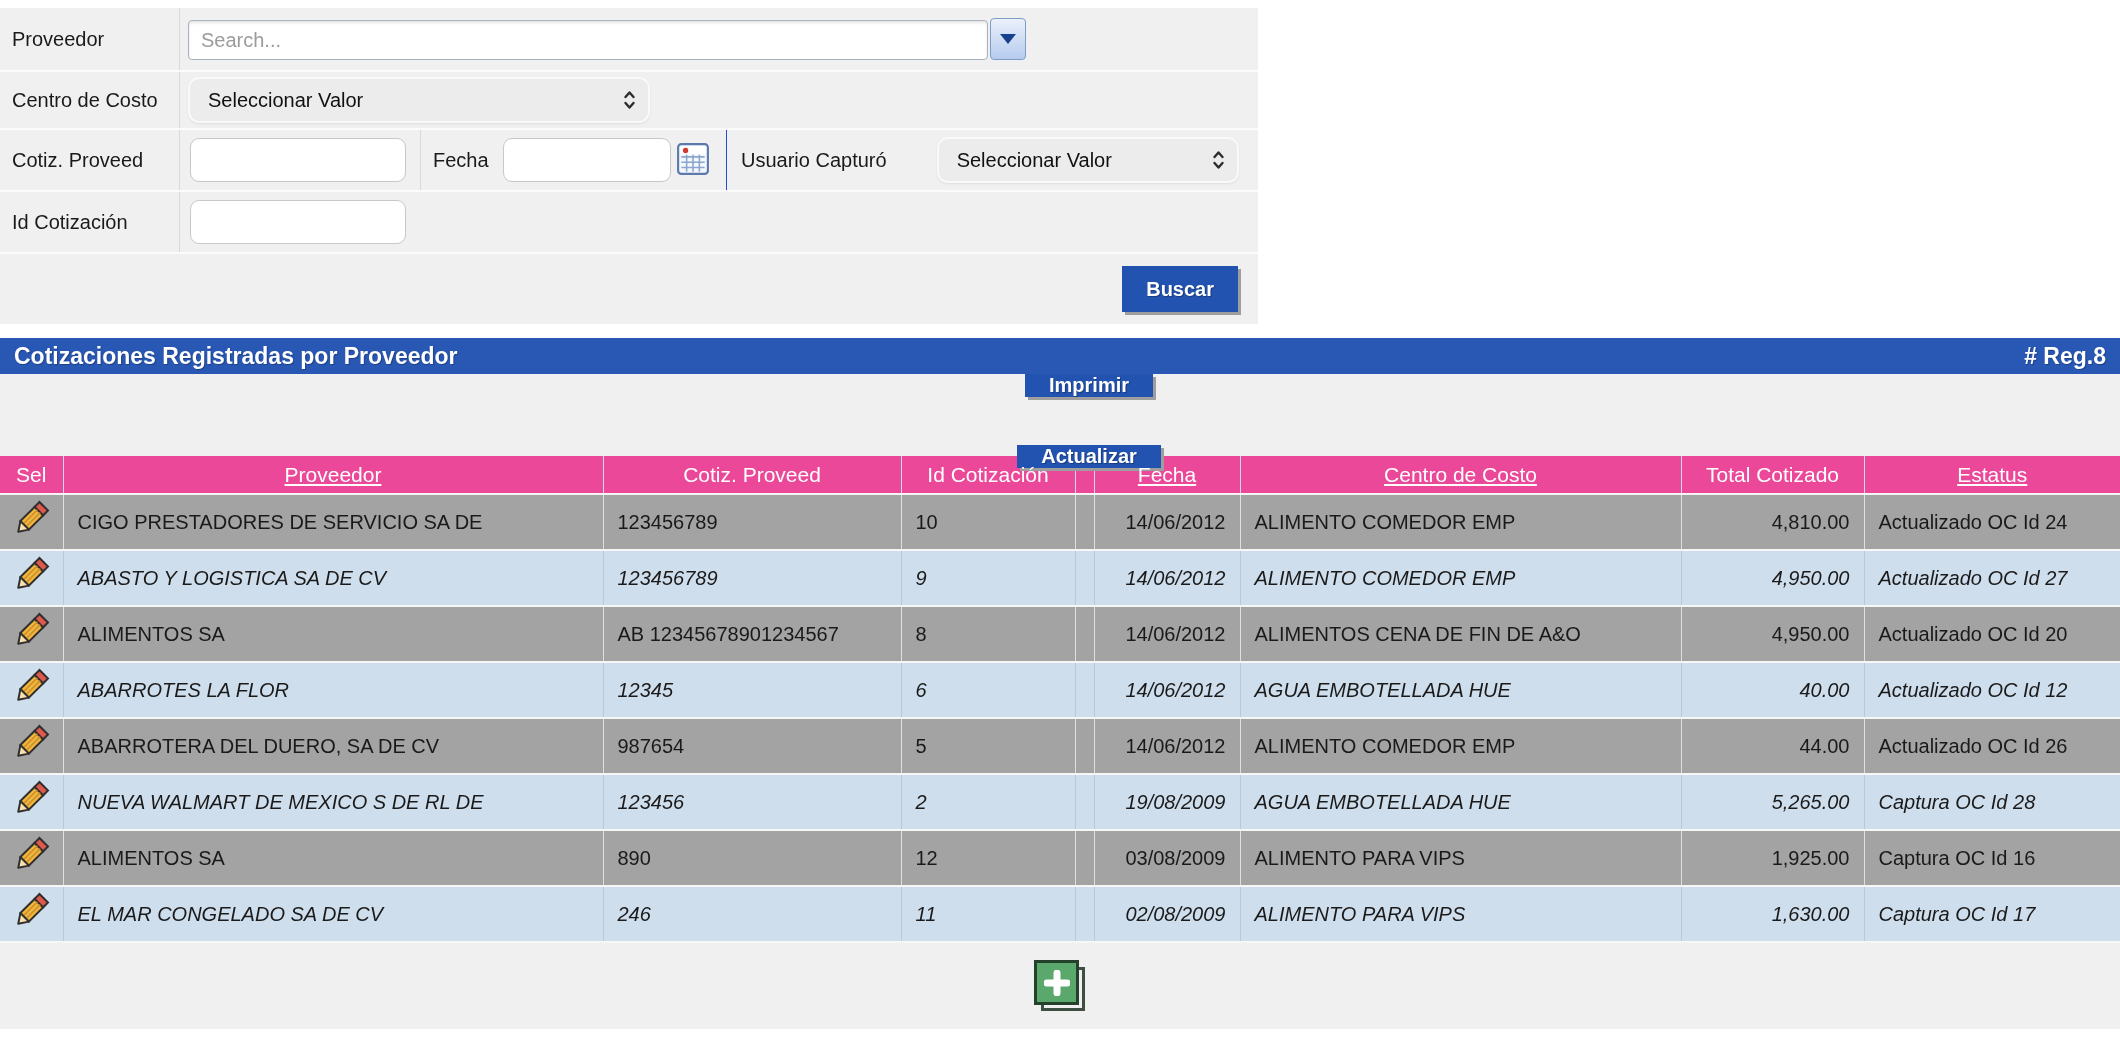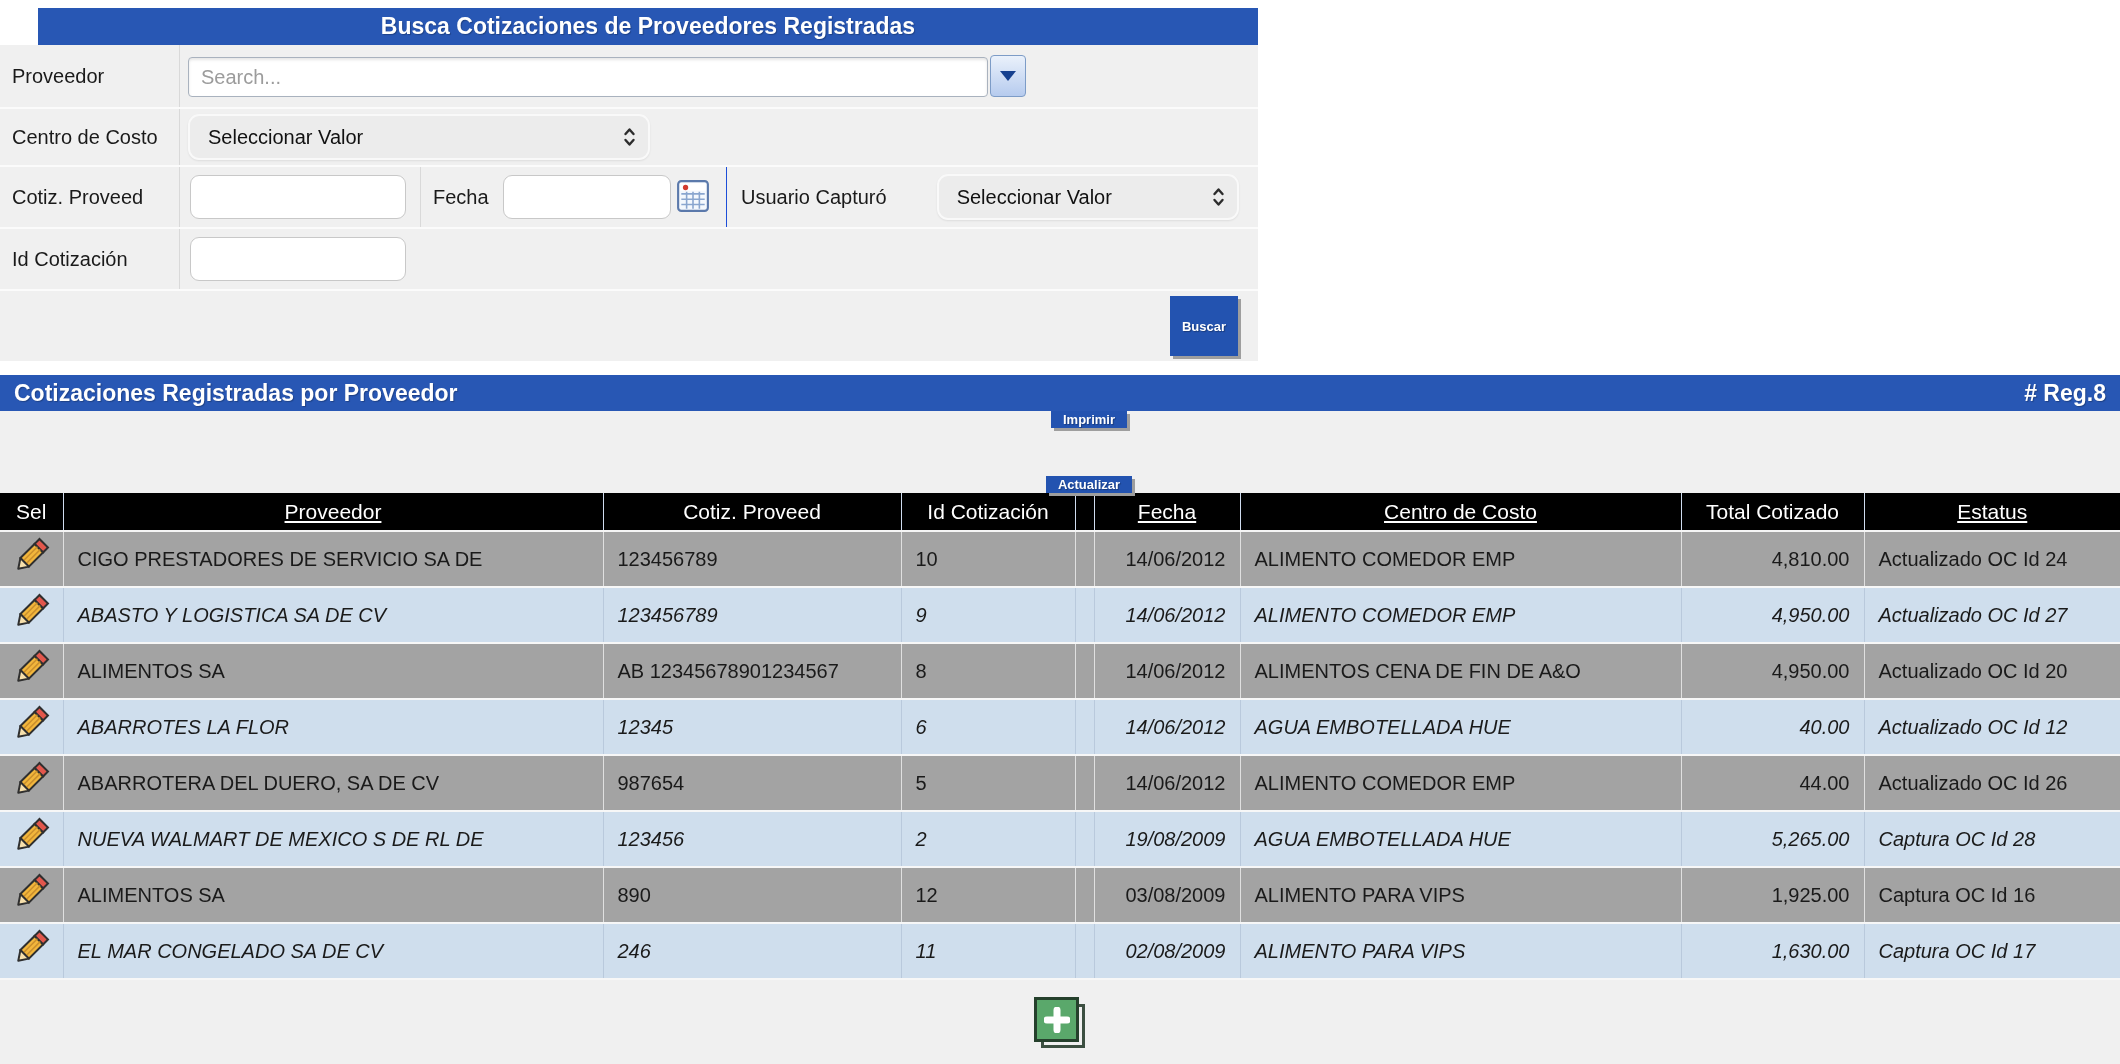--- a/index.html
+++ b/index.html
@@ -91,22 +91,22 @@
     border:none; background:transparent; padding:0;
     display:flex; align-items:center; justify-content:center; cursor:pointer;
   }
 
   .form-footer {
     height:70px; background:#f0f0f0;
     display:flex; align-items:center; justify-content:flex-end;
   }
   .btn {
     background:#2353b0; color:#fff;
-    font-weight:bold; font-size:13px;
-    border:none; height:60px; padding:0 12px;
+    font-weight:bold; font-size:20px;
+    border:none; height:46px; padding:0 24px;
     box-shadow:3px 3px 0 #9e9e9e;
     cursor:pointer;
     text-shadow:1px 1px 1px rgba(0,0,0,0.3);
   }
   .buscar-btn { margin-right:20px; }
 
   .panel-gap { height:14px; background:#ffffff; }
 
   
   .results-header {
@@ -116,21 +116,21 @@
     text-shadow:1px 1px 1px rgba(0,0,0,0.25);
     gap:24px;
   }
   .toolbar {
     height:82px; background:#f0f0f0;
     display:flex; align-items:center; gap:48px; padding-left:58px;flex-direction:column;
   }
 
   table.results-table { width:2120px; border-collapse:collapse; table-layout:fixed; }
   .results-table th {
-    background:#000000; color:#fff;
+    background:#ec4899; color:#fff;
     height:38px; font-size:21px; font-weight:normal;
     border-right:1px solid #cfdcef; border-bottom:2px solid #f5f5f5;
     text-align:center; padding:0 6px; white-space:nowrap; overflow:hidden;
   }
   .results-table th:last-child { border-right:none; }
   .sort-link { color:#fff; text-decoration:underline; cursor:pointer; }
   .results-table td {
     height:56px; font-size:20px;
     border-right:1px solid rgba(0,0,0,0.12);
     border-bottom:2px solid #f7f7f7;
@@ -156,21 +156,20 @@
   .add-face {
     position:absolute; left:0; top:0; width:45px; height:45px;
     background:#5aa86b; border:3px solid #25402c;
     display:flex; align-items:center; justify-content:center;
   }
 </style>
 </head>
 <body>
 
 <div class="search-panel">
-  <div class="search-title">Busca Cotizaciones de Proveedores Registradas</div>
 
   <div class="search-form">
 
     <div class="form-row row-proveedor">
       <div class="label-cell">Proveedor</div>
       <div class="field-area">
         <div class="search-combo">
           <input class="search-input" type="text" placeholder="Search..." style="">
           <button class="combo-arrow-btn">
             <span class="triangle-down"></span>

